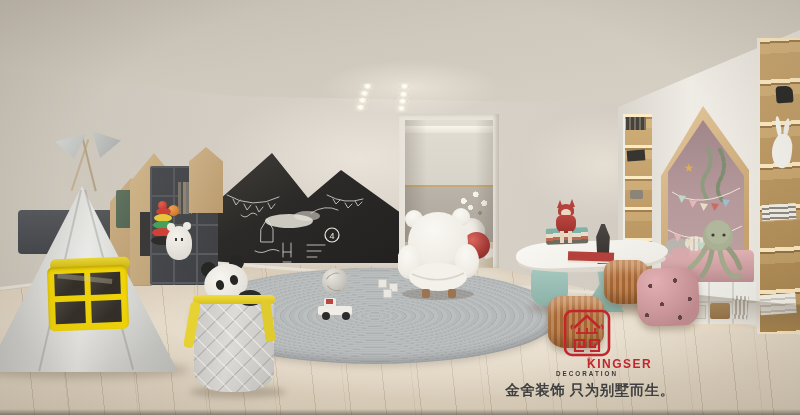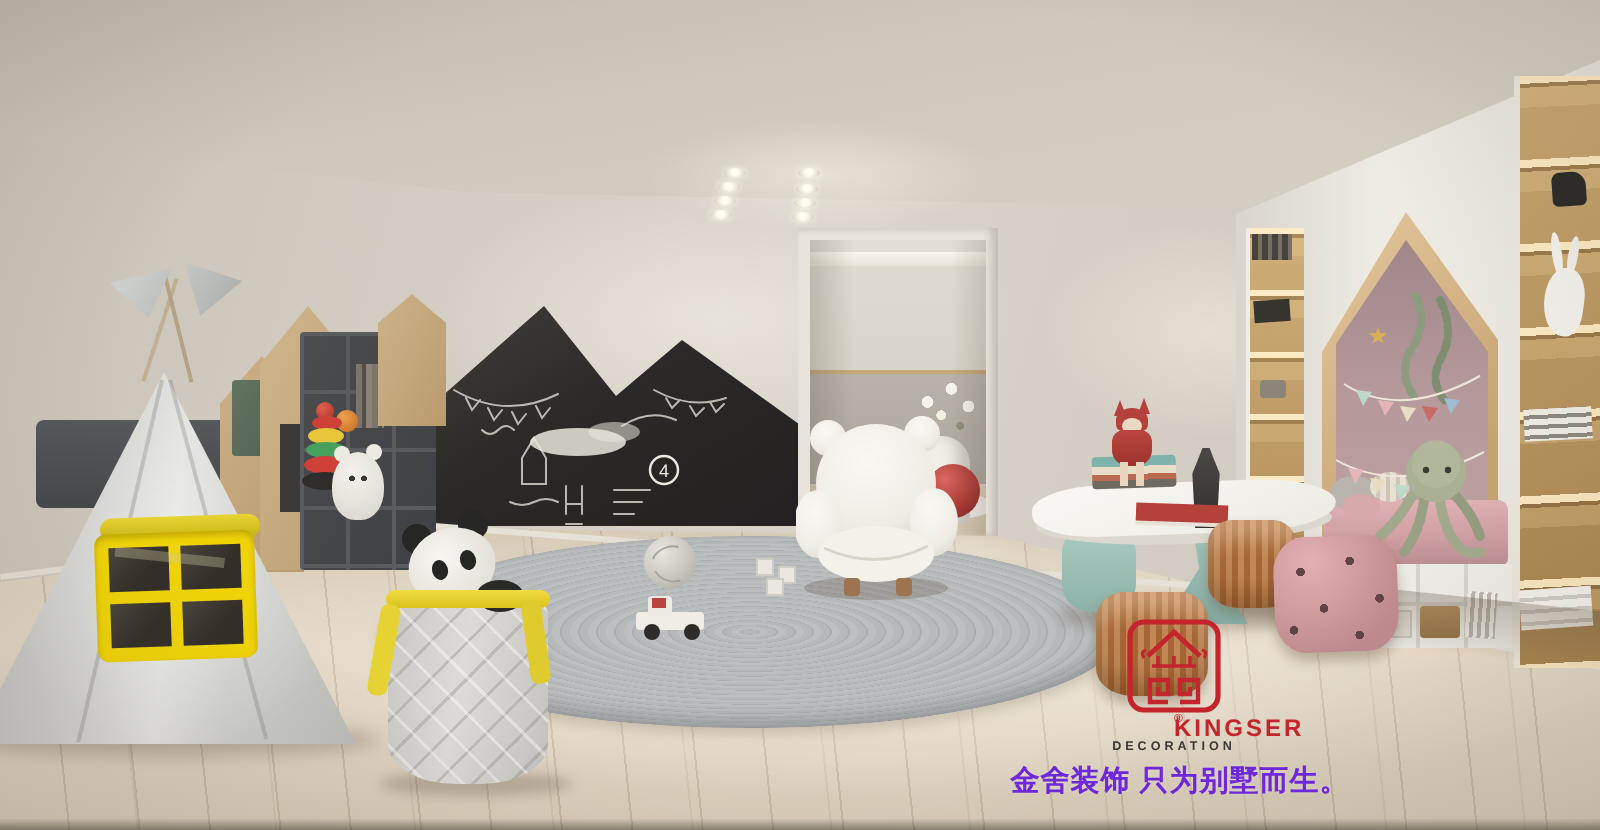--- a/index.html
+++ b/index.html
@@ -220,21 +220,21 @@
   .pane4{left:43px;top:35px;width:30px;height:22px;}
   .pane-hl{left:10px;top:10px;width:55px;height:5px;background:rgba(210,200,170,.35);transform:rotate(8deg);}
 
   
   .vignette{inset:0;background:radial-gradient(ellipse at 50% 45%,transparent 60%,rgba(70,62,52,.16) 100%);pointer-events:none;}
   .bottom-edge{left:0;top:409px;width:800px;height:6px;background:linear-gradient(180deg,transparent,rgba(60,55,48,.5));}
   .wm-emblem{left:562px;top:308px;width:50px;height:50px;}
   .wm-brand{left:552px;top:357px;width:70px;text-align:center;font-size:12px;font-weight:bold;letter-spacing:1.5px;color:#c4242b;font-family:"Liberation Sans",sans-serif;}
   .wm-brand sup{font-size:6px;letter-spacing:0;}
   .wm-sub{left:552px;top:370px;width:70px;text-align:center;font-size:6.3px;font-weight:bold;letter-spacing:2px;color:#3b3835;font-family:"Liberation Sans",sans-serif;}
-  .wm-tagline{left:495px;top:381px;width:190px;text-align:center;font-size:14.5px;font-weight:bold;letter-spacing:.5px;color:#6d28d9;font-family:"Liberation Sans",sans-serif;text-shadow:0 0 2px rgba(235,225,210,.5);}
+  .wm-tagline{left:495px;top:381px;width:190px;text-align:center;font-size:14.5px;font-weight:bold;letter-spacing:.5px;color:#404040;font-family:"Liberation Sans",sans-serif;text-shadow:0 0 2px rgba(235,225,210,.5);}
 </style>
 </head>
 <body>
 
 <div id="stage">
 
   <div class="wall"></div>
   <div class="wall-pool1"></div>
   <div class="wall-pool2"></div>
   <div class="ceiling"></div>

